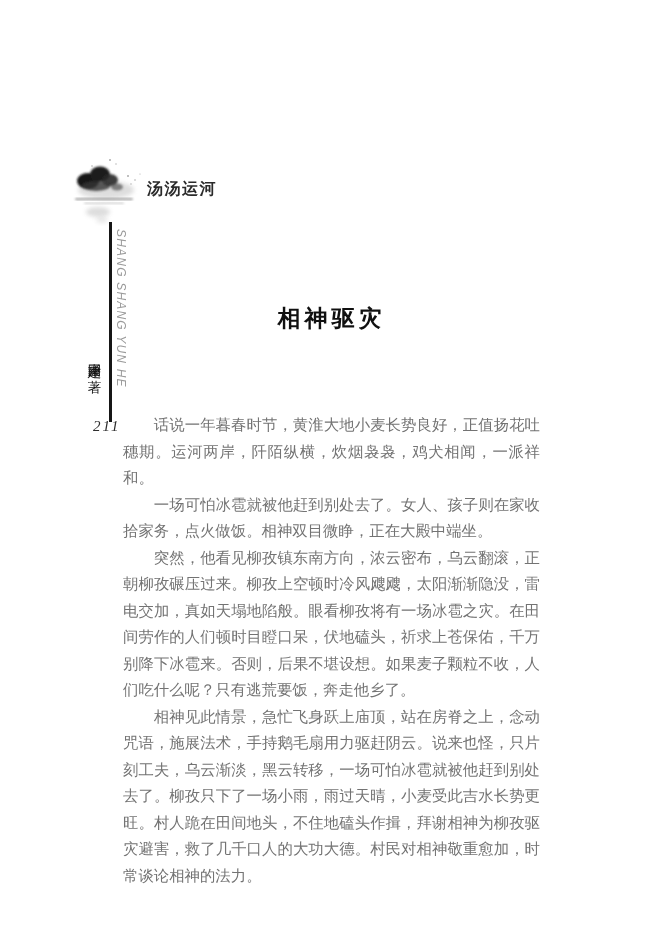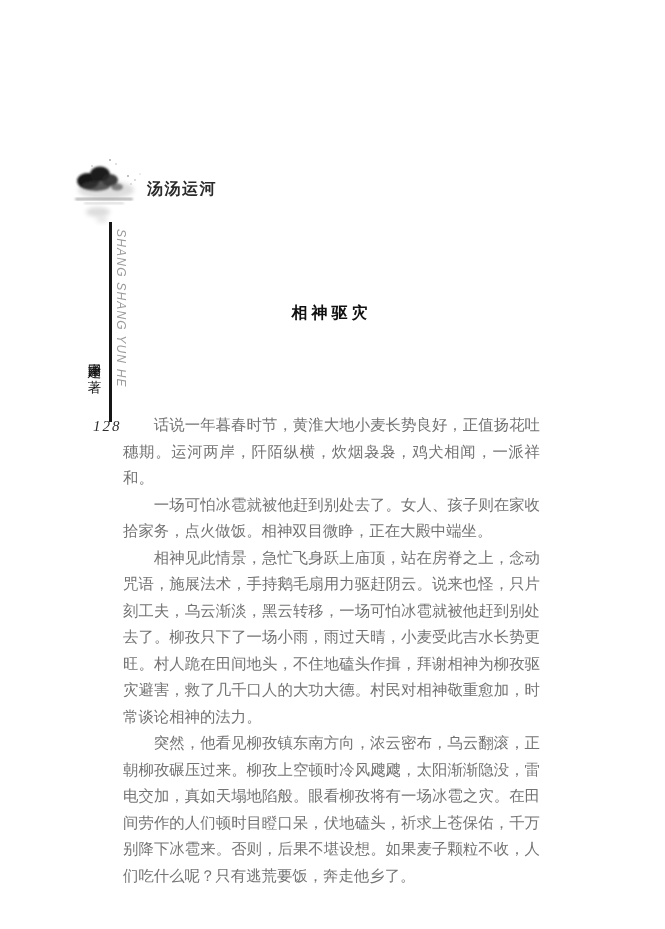--- a/index.html
+++ b/index.html
@@ -40,21 +40,21 @@
     font-size:13.5px;letter-spacing:0.5px;color:#111;
     white-space:nowrap;
   }
   .folio{
     position:absolute;left:93px;top:378px;
     font-style:italic;font-size:15px;letter-spacing:2px;color:#2e2e2e;
   }
   
   .chapter-title{
     position:absolute;left:123px;top:263px;width:417px;margin:0;
-    text-align:center;font-size:16px;font-weight:700;letter-spacing:4px;
+    text-align:center;font-size:23px;font-weight:700;letter-spacing:4px;
     color:#101010;
   }
   .body-col{
     position:absolute;left:123px;top:372px;width:417px;
   }
   .body-col p{
     margin:0;text-indent:2em;
     font-size:15.4px;line-height:26.5px;
     text-align:justify;color:#737373;
   }
@@ -102,24 +102,24 @@
   </svg>
 
   <div class="brand">汤汤运河</div>
 
   <div class="spine-rule"></div>
 
   <div class="latin-vertical">SHANG SHANG YUN HE</div>
 
   <div class="author-vertical">秦建国／著</div>
 
-  <div class="folio">128</div>
+  <div class="folio">211</div>
 
   <h1 class="chapter-title">相神驱灾</h1>
 
   <main class="body-col">
     <p>话说一年暮春时节，黄淮大地小麦长势良好，正值扬花吐穗期。运河两岸，阡陌纵横，炊烟袅袅，鸡犬相闻，一派祥和。</p>
     <p>一场可怕冰雹就被他赶到别处去了。女人、孩子则在家收拾家务，点火做饭。相神双目微睁，正在大殿中端坐。</p>
+    <p>突然，他看见柳孜镇东南方向，浓云密布，乌云翻滚，正朝柳孜碾压过来。柳孜上空顿时冷风飕飕，太阳渐渐隐没，雷电交加，真如天塌地陷般。眼看柳孜将有一场冰雹之灾。在田间劳作的人们顿时目瞪口呆，伏地磕头，祈求上苍保佑，千万别降下冰雹来。否则，后果不堪设想。如果麦子颗粒不收，人们吃什么呢？只有逃荒要饭，奔走他乡了。</p>
     <p>相神见此情景，急忙飞身跃上庙顶，站在房脊之上，念动咒语，施展法术，手持鹅毛扇用力驱赶阴云。说来也怪，只片刻工夫，乌云渐淡，黑云转移，一场可怕冰雹就被他赶到别处去了。柳孜只下了一场小雨，雨过天晴，小麦受此吉水长势更旺。村人跪在田间地头，不住地磕头作揖，拜谢相神为柳孜驱灾避害，救了几千口人的大功大德。村民对相神敬重愈加，时常谈论相神的法力。</p>
-    <p>突然，他看见柳孜镇东南方向，浓云密布，乌云翻滚，正朝柳孜碾压过来。柳孜上空顿时冷风飕飕，太阳渐渐隐没，雷电交加，真如天塌地陷般。眼看柳孜将有一场冰雹之灾。在田间劳作的人们顿时目瞪口呆，伏地磕头，祈求上苍保佑，千万别降下冰雹来。否则，后果不堪设想。如果麦子颗粒不收，人们吃什么呢？只有逃荒要饭，奔走他乡了。</p>
   </main>
 
 </div>
 
 </body></html>

